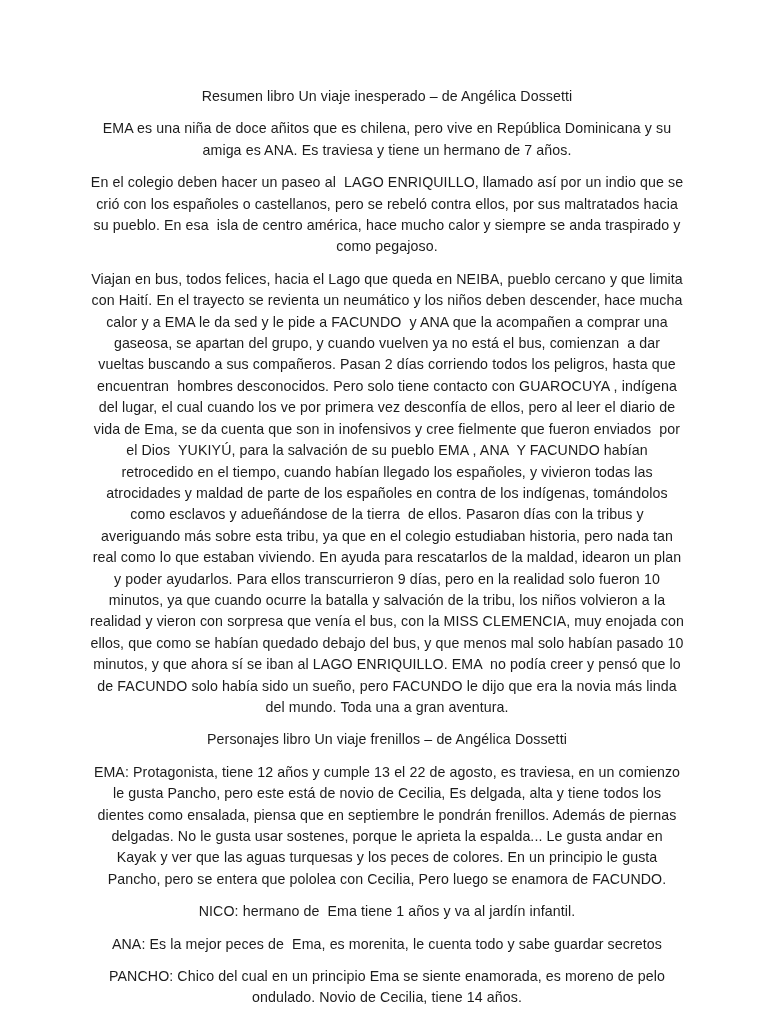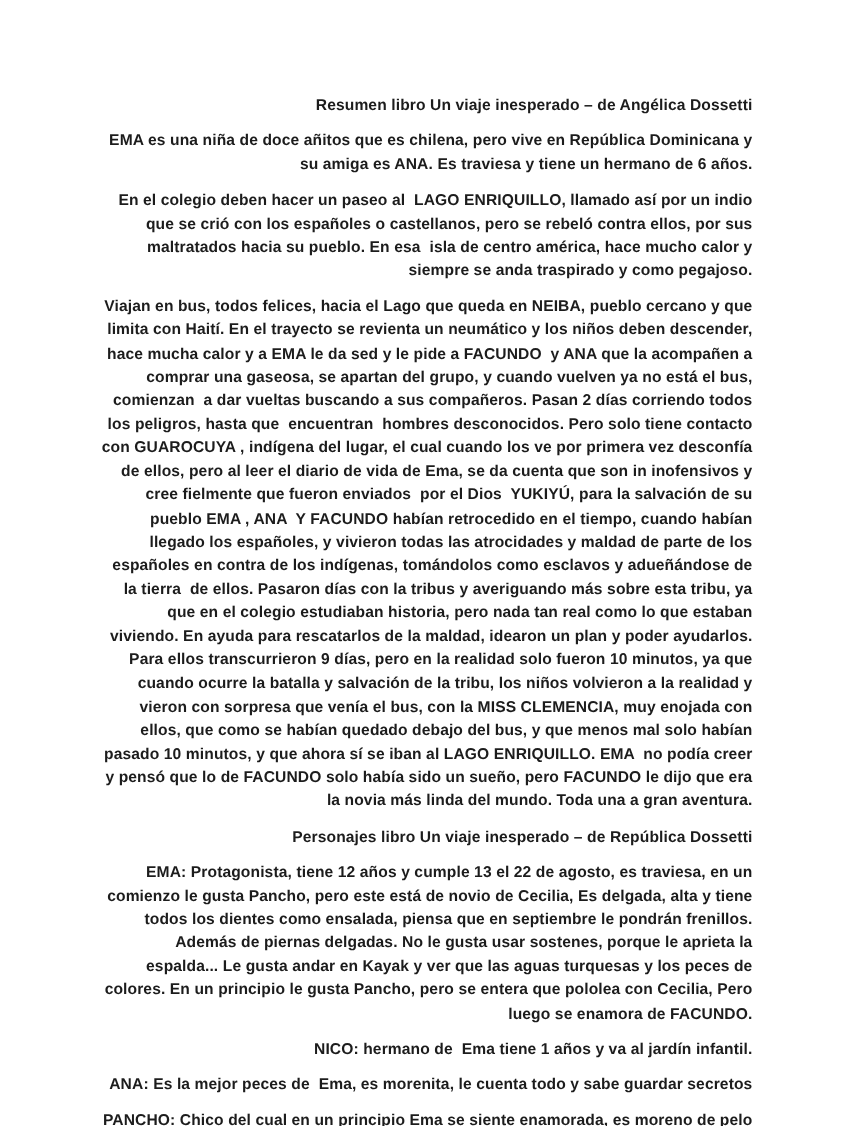--- a/index.html
+++ b/index.html
@@ -21,33 +21,33 @@
     width: 594px;
     font-family: "Liberation Sans", "DejaVu Sans", sans-serif;
     font-size: 14.2px;
     line-height: 21.4px;
     color: #1c1c1c;
     -webkit-font-smoothing: antialiased;
   }
   .doc-content p {
     margin: 0 0 11px 0;
     white-space: pre-wrap;
-    text-align: right;
-    font-weight: 700;
+    text-align: center;
+    font-weight: 400;
     letter-spacing: 0.1px;
   }
 </style>
 </head>
 <body>
 
 <div class="page">
   <div class="doc-content">
     <p>Resumen libro Un viaje inesperado – de Angélica Dossetti</p>
-    <p>EMA es una niña de doce añitos que es chilena, pero vive en República Dominicana y su amiga es ANA. Es traviesa y tiene un hermano de 6 años.</p>
+    <p>EMA es una niña de doce añitos que es chilena, pero vive en República Dominicana y su amiga es ANA. Es traviesa y tiene un hermano de 7 años.</p>
     <p>En el colegio deben hacer un paseo al  LAGO ENRIQUILLO, llamado así por un indio que se crió con los españoles o castellanos, pero se rebeló contra ellos, por sus maltratados hacia su pueblo. En esa  isla de centro américa, hace mucho calor y siempre se anda traspirado y como pegajoso.</p>
     <p>Viajan en bus, todos felices, hacia el Lago que queda en NEIBA, pueblo cercano y que limita con Haití. En el trayecto se revienta un neumático y los niños deben descender, hace mucha calor y a EMA le da sed y le pide a FACUNDO  y ANA que la acompañen a comprar una gaseosa, se apartan del grupo, y cuando vuelven ya no está el bus, comienzan  a dar vueltas buscando a sus compañeros. Pasan 2 días corriendo todos los peligros, hasta que  encuentran  hombres desconocidos. Pero solo tiene contacto con GUAROCUYA , indígena del lugar, el cual cuando los ve por primera vez desconfía de ellos, pero al leer el diario de vida de Ema, se da cuenta que son in inofensivos y cree fielmente que fueron enviados  por el Dios  YUKIYÚ, para la salvación de su pueblo EMA , ANA  Y FACUNDO habían retrocedido en el tiempo, cuando habían llegado los españoles, y vivieron todas las atrocidades y maldad de parte de los españoles en contra de los indígenas, tomándolos como esclavos y adueñándose de la tierra  de ellos. Pasaron días con la tribus y averiguando más sobre esta tribu, ya que en el colegio estudiaban historia, pero nada tan real como lo que estaban viviendo. En ayuda para rescatarlos de la maldad, idearon un plan y poder ayudarlos. Para ellos transcurrieron 9 días, pero en la realidad solo fueron 10 minutos, ya que cuando ocurre la batalla y salvación de la tribu, los niños volvieron a la realidad y vieron con sorpresa que venía el bus, con la MISS CLEMENCIA, muy enojada con ellos, que como se habían quedado debajo del bus, y que menos mal solo habían pasado 10 minutos, y que ahora sí se iban al LAGO ENRIQUILLO. EMA  no podía creer y pensó que lo de FACUNDO solo había sido un sueño, pero FACUNDO le dijo que era la novia más linda del mundo. Toda una a gran aventura.</p>
-    <p>Personajes libro Un viaje inesperado – de República Dossetti</p>
+    <p>Personajes libro Un viaje frenillos – de Angélica Dossetti</p>
     <p>EMA: Protagonista, tiene 12 años y cumple 13 el 22 de agosto, es traviesa, en un comienzo le gusta Pancho, pero este está de novio de Cecilia, Es delgada, alta y tiene todos los dientes como ensalada, piensa que en septiembre le pondrán frenillos. Además de piernas delgadas. No le gusta usar sostenes, porque le aprieta la espalda... Le gusta andar en Kayak y ver que las aguas turquesas y los peces de colores. En un principio le gusta Pancho, pero se entera que pololea con Cecilia, Pero luego se enamora de FACUNDO.</p>
     <p>NICO: hermano de  Ema tiene 1 años y va al jardín infantil.</p>
     <p>ANA: Es la mejor peces de  Ema, es morenita, le cuenta todo y sabe guardar secretos</p>
     <p>PANCHO: Chico del cual en un principio Ema se siente enamorada, es moreno de pelo ondulado. Novio de Cecilia, tiene 14 años.</p>
   </div>
 </div>
 
 </body></html>

